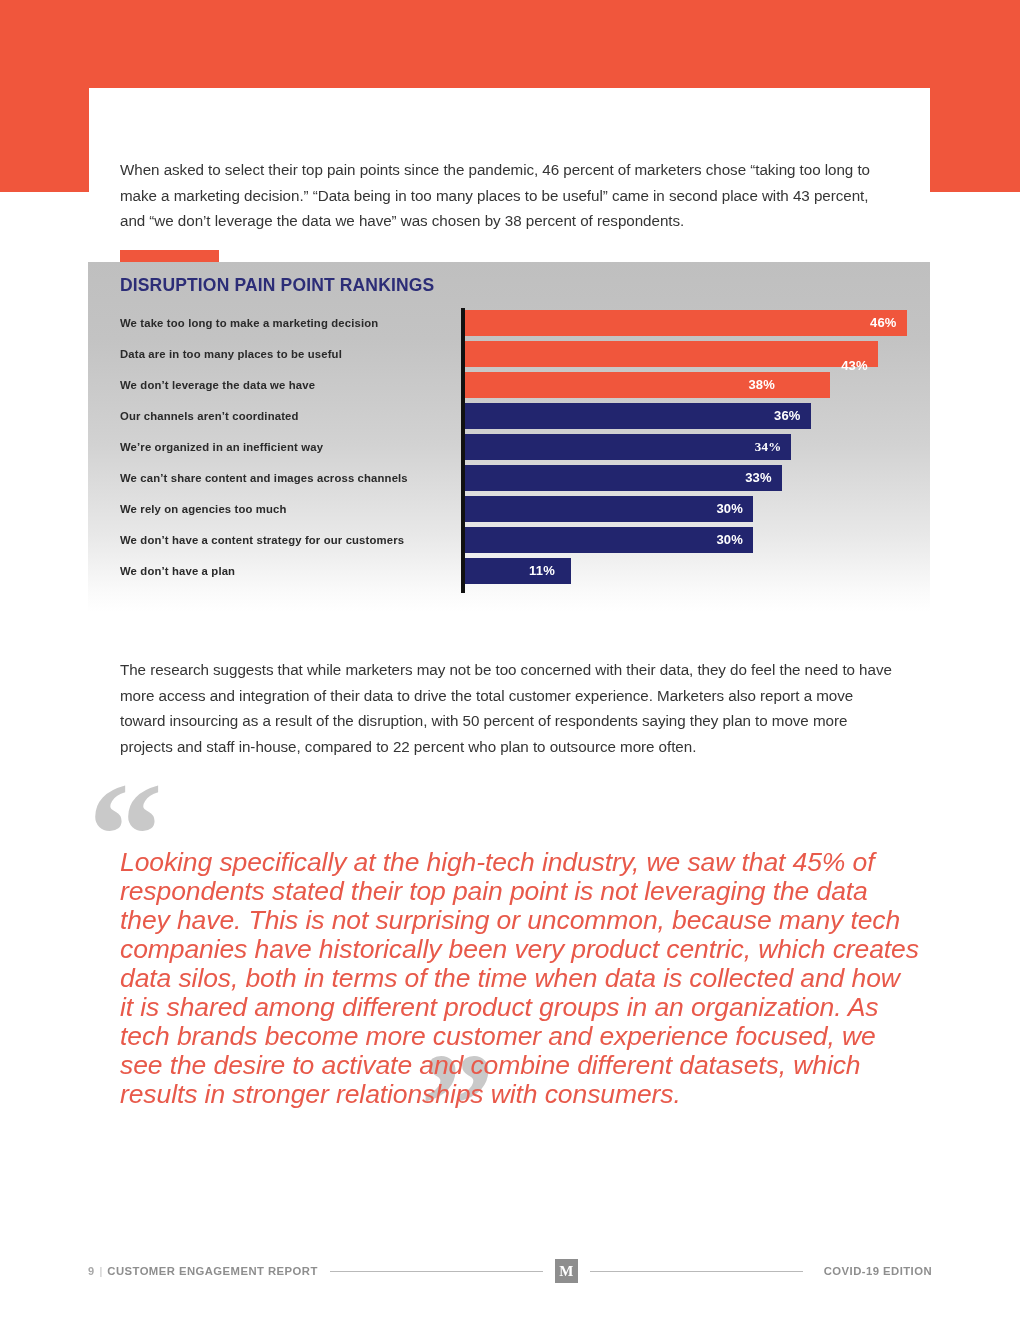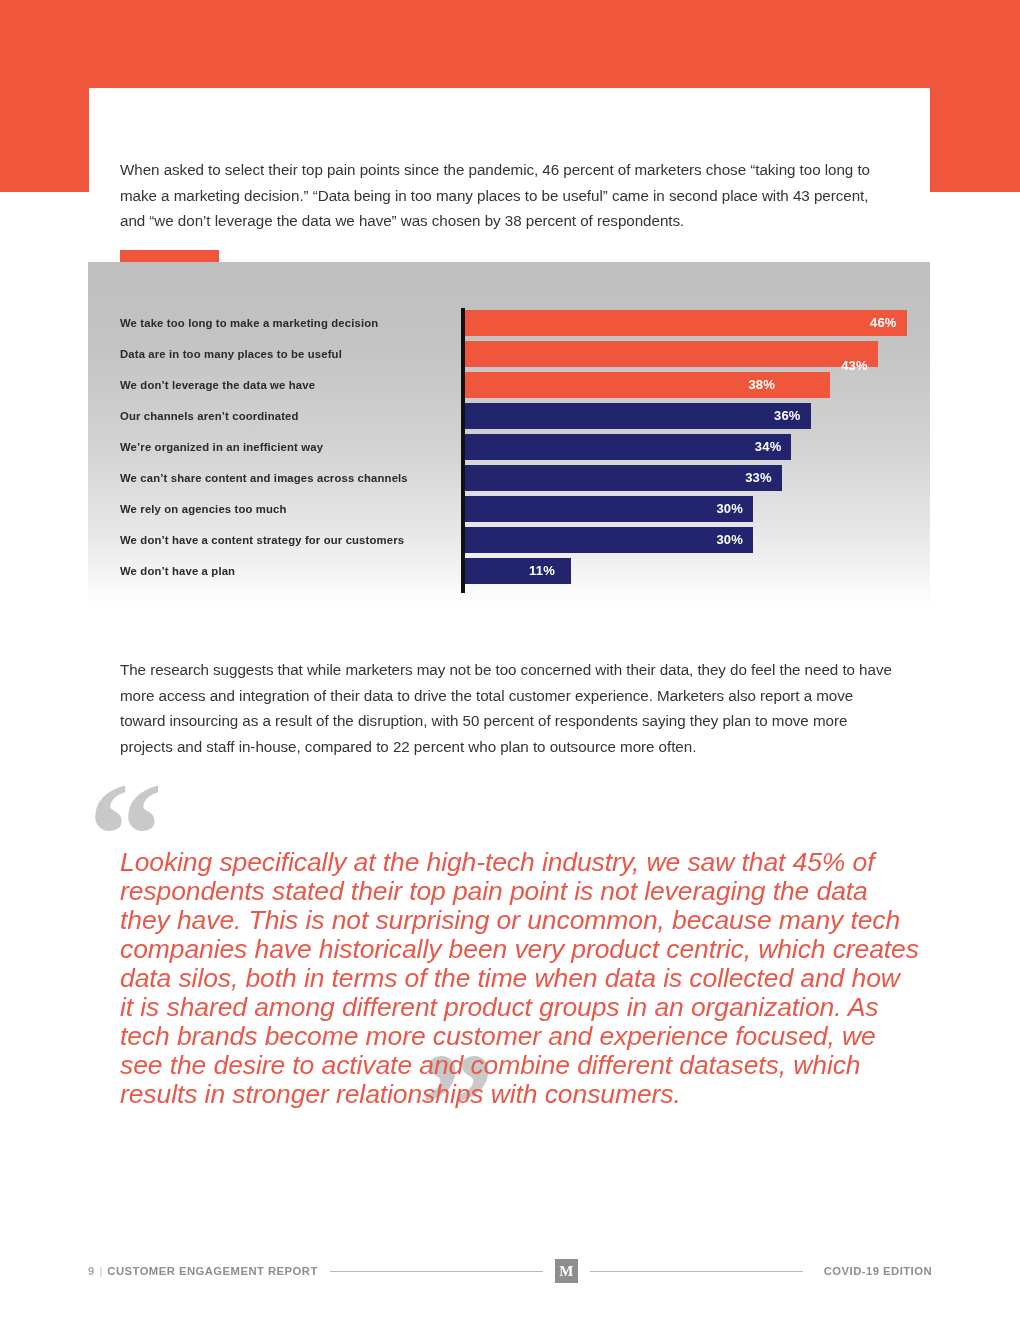--- a/index.html
+++ b/index.html
@@ -261,20 +261,21 @@
   <div class="top-band">
     <div class="top-notch"></div>
   </div>
 
 
   <div class="body-para body-para-1">When asked to select their top pain points since the pandemic, 46 percent of marketers chose “taking too long to make a marketing decision.” “Data being in too many places to be useful” came in second place with 43 percent, and “we don’t leverage the data we have” was chosen by 38 percent of respondents.</div>
 
   <div class="chart-accent"></div>
 
   <div class="chart-panel">
+    <div class="chart-title">DISRUPTION PAIN POINT RANKINGS</div>
     <div class="chart-body" id="chart-body">
       <div class="axis-line"></div>
     <div class="bar-row" style="top: 48px;">
           <div class="bar-label">We take too long to make a marketing decision</div>
           <div class="bar-track" style="width: 441.6px;">
             <div class="bar orange" style="width: 441.6px;"></div>
             <div class="bar-value" style="right: 10px;">46%</div>
           </div>
         </div>
         <div class="bar-row" style="top: 79px;">
@@ -293,21 +294,21 @@
         </div>
         <div class="bar-row" style="top: 141px;">
           <div class="bar-label">Our channels aren’t coordinated</div>
           <div class="bar-track" style="width: 345.6px;">
             <div class="bar navy" style="width: 345.6px;"></div>
             <div class="bar-value" style="right: 10px;">36%</div>
           </div>
         </div>
         <div class="bar-row" style="top: 172px;">
           <div class="bar-label">We’re organized in an inefficient way</div>
-          <div class="bar-track" style="width: 326.4px;">
+          <div class="bar-track" style="width: 326.4px; font-family: Liberation Serif, serif;">
             <div class="bar navy" style="width: 326.4px;"></div>
             <div class="bar-value" style="right: 10px;">34%</div>
           </div>
         </div>
         <div class="bar-row" style="top: 203px;">
           <div class="bar-label">We can’t share content and images across channels</div>
           <div class="bar-track" style="width: 316.8px;">
             <div class="bar navy" style="width: 316.8px;"></div>
             <div class="bar-value" style="right: 10px;">33%</div>
           </div>

